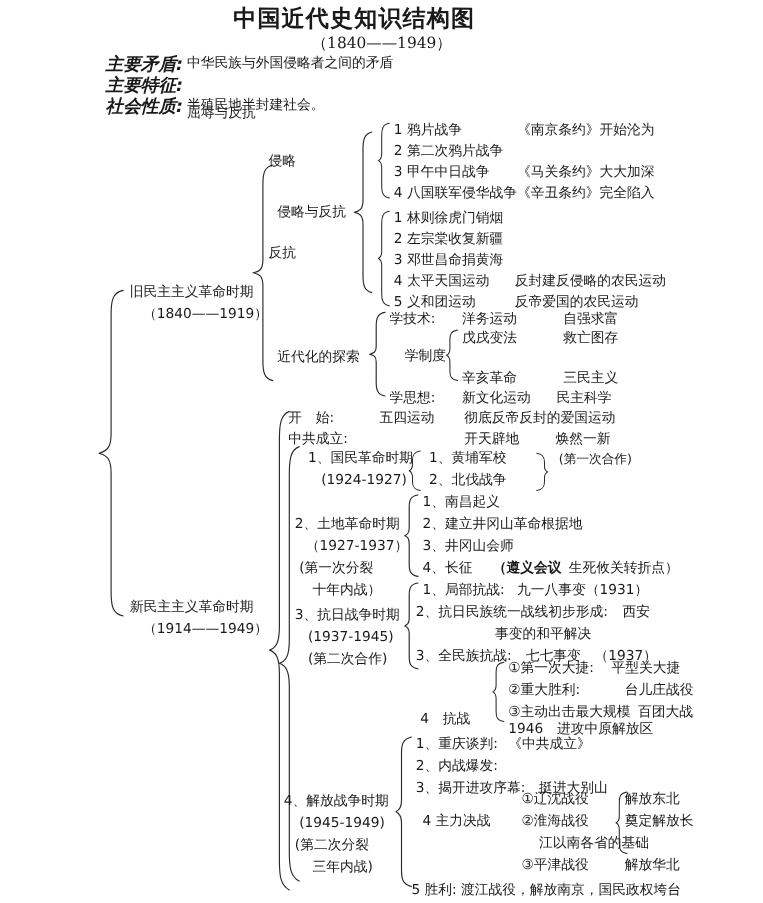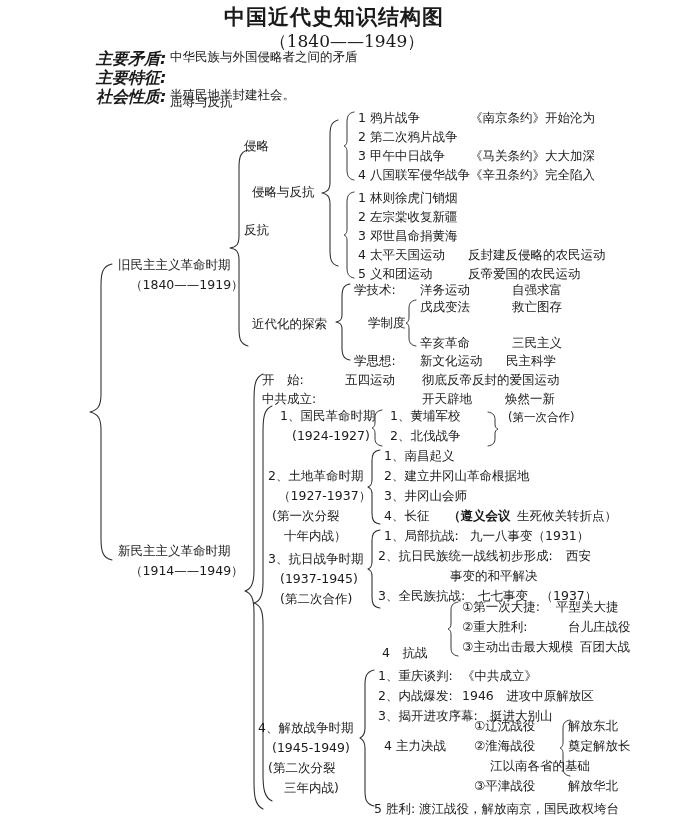--- a/index.html
+++ b/index.html
@@ -13,38 +13,38 @@
     width:694px;
     height:821px;
     overflow:hidden;
     background:#fff;
   }
   .t{position:absolute;white-space:pre;line-height:1;}
   .title{
     font-size:21px;font-weight:bold;letter-spacing:1px;
     font-family:"DejaVu Serif","Liberation Serif",serif;
   }
-  .subtitle{font-size:17px;font-family:"DejaVu Serif","Liberation Serif",serif;}
+  .subtitle{font-size:14px;font-family:"DejaVu Serif","Liberation Serif",serif;}
   .hdr-lbl{font-size:16px;font-weight:bold;font-style:italic;}
   .hdr-val{font-size:12.5px;}
   .n{font-size:12.5px;}
   .n-sm{font-size:11.5px;}
   .n-b{font-size:12.5px;font-weight:bold;}
   .brace{position:absolute;}
   .brace svg{display:block;overflow:visible;}
   .brace path{fill:none;stroke:#2b2b2b;stroke-width:1.05;
               stroke-linecap:round;stroke-linejoin:round;}
   .brace.thin path{stroke-width:0.95;}
 </style>
 </head>
 <body>
 
 <div id="page">
 
-  <div class="t title" style="left:12px;top:6px;width:644px;text-align:center;">中国近代史知识结构图</div>
+  <div class="t title" style="left:0;top:6px;width:644px;text-align:center;">中国近代史知识结构图</div>
   <div class="t subtitle" style="left:0;top:33px;width:694px;text-align:center;">（1840——1949）</div>
 
   <div class="t hdr-lbl" style="left:96px;top:51px;">主要矛盾:</div>
   <div class="t hdr-val" style="left:170px;top:51px;">中华民族与外国侵略者之间的矛盾</div>
 
   <div class="t hdr-lbl" style="left:96px;top:70px;">主要特征:</div>
   <div class="t hdr-val" style="left:170px;top:70px;margin-top:26px;">屈辱与反抗</div>
 
   <div class="t hdr-lbl" style="left:96px;top:89px;">社会性质:</div>
   <div class="t hdr-val" style="left:170px;top:89px;">半殖民地半封建社会。</div>
@@ -248,21 +248,21 @@
 
   <div class="brace" style="left:358px;top:668px;">
     <svg width="18" height="142" viewBox="0 0 18 142" aria-hidden="true">
       <path d="M16 2 C8 4 7 9 7 17 L7 60 C7 67 4 69 2 70 C4 71 7 73 7 80 L7 123 C7 131 8 136 16 138"></path>
     </svg>
   </div>
   <div class="t n" style="left:378px;top:670px;">1、重庆谈判:</div>
   <div class="t n" style="left:462px;top:670px;">《中共成立》</div>
 
   <div class="t n" style="left:378px;top:690px;">2、内战爆发:</div>
-  <div class="t n" style="left:462px;top:690px;">1946　进攻中原解放区</div>
+  <div class="t n" style="left:462px;top:656px;">1946　进攻中原解放区</div>
 
   <div class="t n" style="left:378px;top:710px;">3、揭开进攻序幕:</div>
   <div class="t n" style="left:490px;top:710px;">挺进大别山</div>
 
   <div class="t n" style="left:384px;top:740px;">4 主力决战</div>
   <div class="brace thin" style="left:558px;top:718px;">
     <svg width="14" height="60" viewBox="0 0 14 60" aria-hidden="true">
       <path d="M12 2 C6 3 5 6 5 11 L5 24 C5 28 4 29 2 30 C4 31 5 32 5 36 L5 49 C5 54 6 57 12 58"></path>
     </svg>
   </div>

